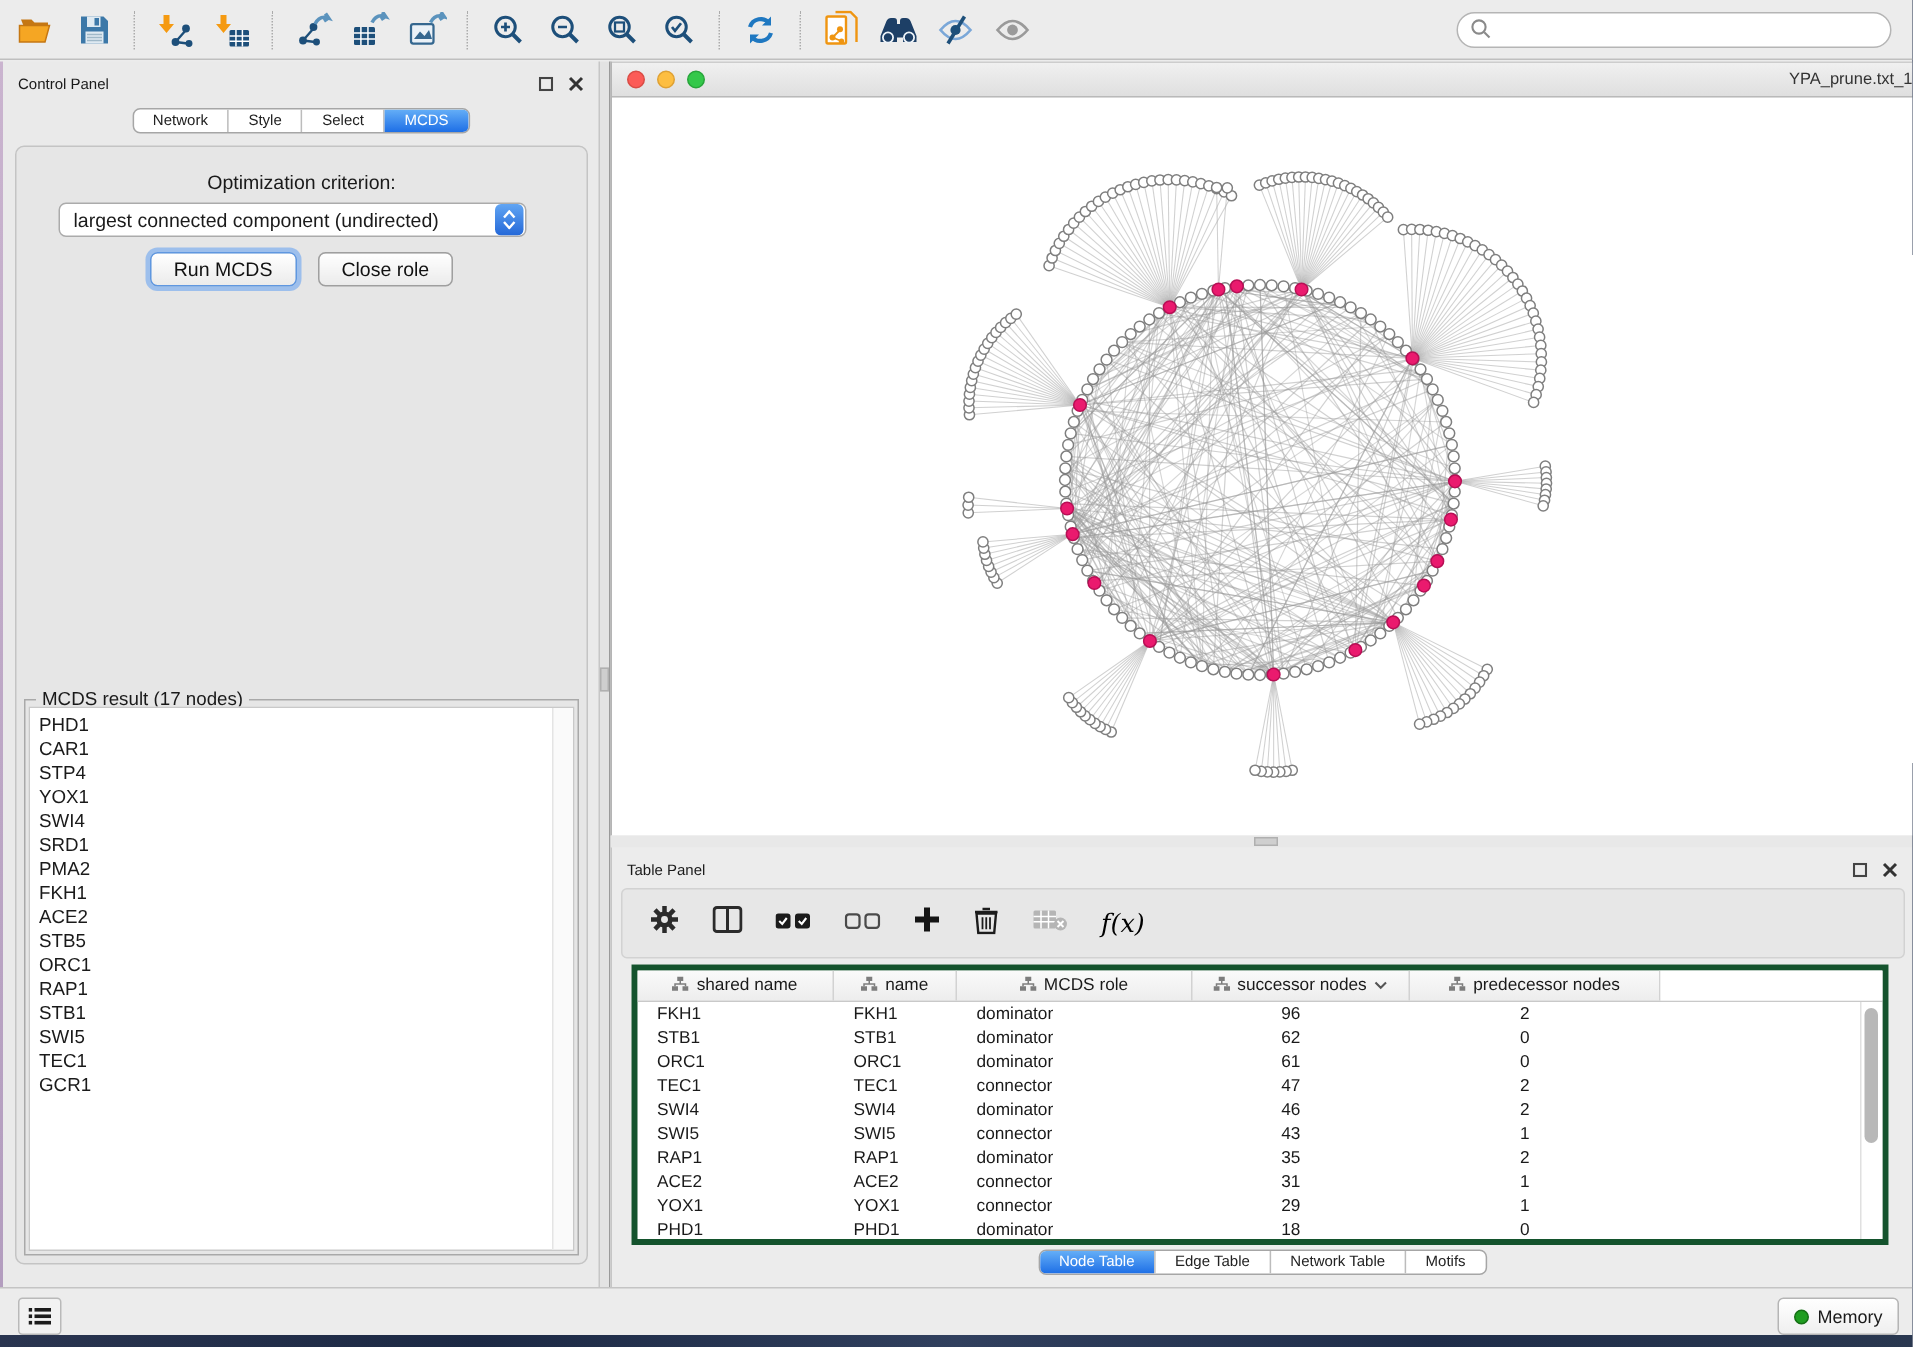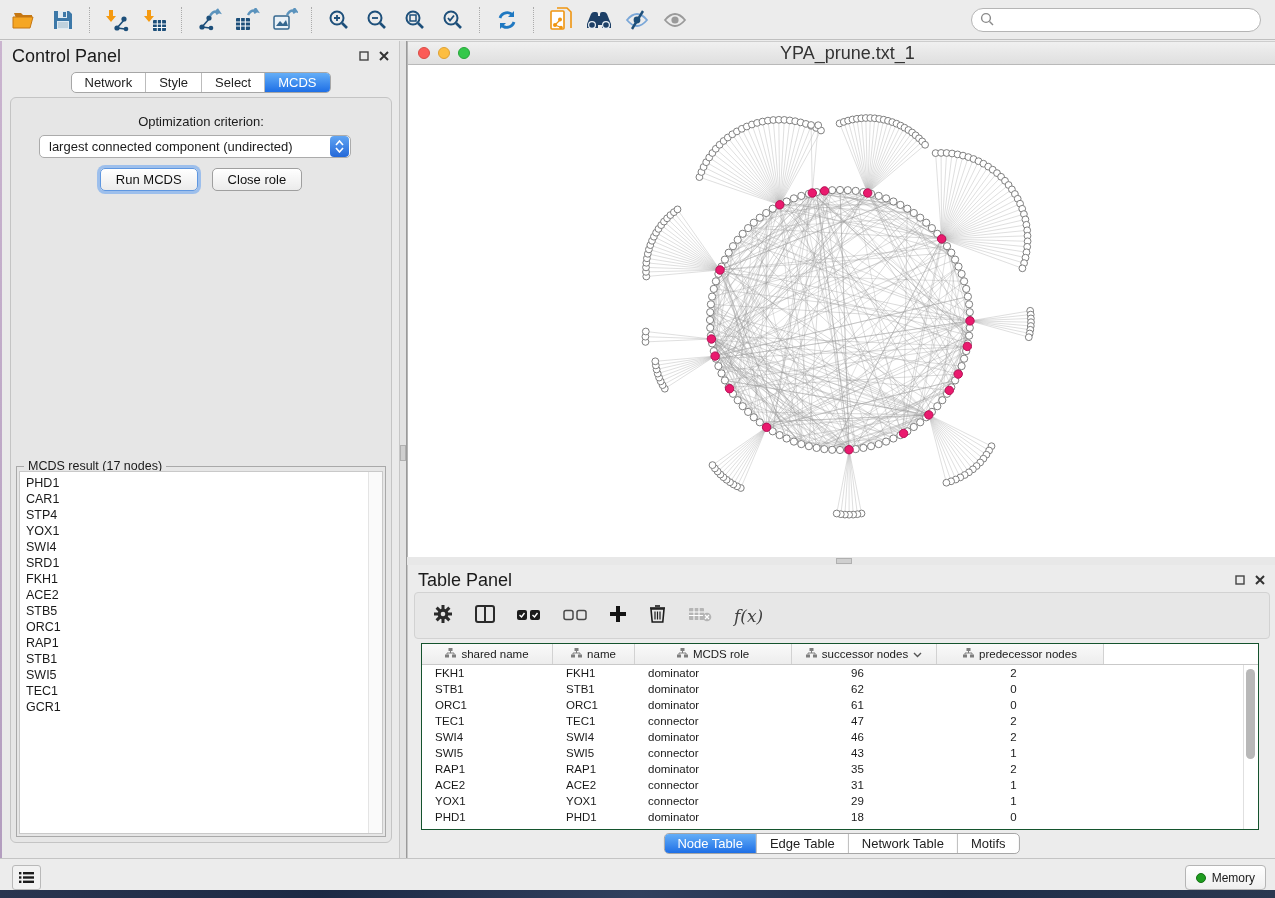--- a/index.html
+++ b/index.html
@@ -12,25 +12,25 @@
   .tbsep{width:1px;height:26px;border-left:1px dotted #ababab;margin:0 7px;}
   #search-wrap{margin-left:auto;margin-right:8px;display:flex;align-items:center;
                width:290px;height:24px;border:1px solid #b5b5b5;border-radius:12px;background:#fff;padding:0 8px;box-sizing:border-box;}
   #search-wrap input{border:none;outline:none;flex:1;font-size:12px;font-family:"Liberation Sans",sans-serif;background:transparent;}
   
   #left-strip{position:absolute;left:0;top:41px;width:2px;height:849px;background:linear-gradient(180deg,#cab4cf,#b29cbe);}
   #desktop-strip{position:absolute;left:0;top:890px;width:1275px;height:8px;
       background:linear-gradient(90deg,#2a3550,#1c2944 25%,#31405e 50%,#1f2d49 75%,#2a3850);}
   
   #control-panel{position:absolute;left:2px;top:41px;width:398px;height:817px;background:#eaeaea;border-right:1px solid #c6c6c6;box-sizing:border-box;}
-  .panel-head{display:flex;align-items:center;height:22px;padding:4px 8px 0 10px;font-size:18px;text-align:right;}
+  .panel-head{display:flex;align-items:center;height:22px;padding:4px 8px 0 10px;font-size:10px;text-align:right;}
   .panel-head .spacer{flex:1;}
   .mini-ic{width:14px;height:14px;display:flex;align-items:center;justify-content:center;margin-left:6px;}
   #cp-tabs{position:absolute;left:50%;transform:translateX(-50%);top:31px;display:flex;}
-  .segbar{display:flex;border:1px solid #a6a6a6;border-radius:5px;background:#fff;overflow:hidden;font-size:13px;}
+  .segbar{display:flex;border:1px solid #a6a6a6;border-radius:5px;background:#fff;overflow:hidden;font-size:10px;}
   .seg{padding:2px 13px;border-right:1px solid #bcbcbc;color:#222;white-space:nowrap;display:flex;align-items:center;}
   .seg:last-child{border-right:none;}
   .seg.active{background:linear-gradient(#64aef7,#1e6fe6);color:#fff;}
   #cp-inner{position:absolute;left:8px;top:56px;width:382px;height:746px;background:#e6e6e6;
             border:1px solid #c4c4c4;border-radius:6px;box-sizing:border-box;}
   #opt-label{text-align:center;margin-top:16px;font-size:13px;}
   #criterion{position:absolute;left:28px;top:37px;width:312px;height:23px;background:#fff;border:1px solid #ababab;
              border-radius:5px;display:flex;align-items:center;box-sizing:border-box;overflow:hidden;}
   #criterion .val{flex:1;font-size:13px;padding-left:9px;white-space:nowrap;}
   #criterion .stepper{width:19px;height:100%;background:linear-gradient(#61a5f3,#2468d8);border-radius:4px;margin-right:1px;
@@ -51,28 +51,28 @@
   #h-grip{position:absolute;left:429px;top:1px;width:16px;height:6px;background:#cfcfcf;border:1px solid #b0b0b0;box-sizing:border-box;}
   
   #net-window{position:absolute;left:407px;top:41px;width:868px;height:516px;box-sizing:border-box;border-left:1px solid #b5b5b5;}
   #net-titlebar{height:24px;background:linear-gradient(#f0f0f0,#dfdfdf);border-top:1px solid #cdcdcd;border-bottom:1px solid #b9b9b9;
                 display:flex;align-items:center;position:relative;box-sizing:border-box;}
   .traffic{display:flex;gap:8px;margin-left:10px;}
   .light{width:12px;height:12px;border-radius:50%;box-sizing:border-box;}
   .light.red{background:#fc5b57;border:1px solid #d94c45;}
   .light.yellow{background:#fdbe41;border:1px solid #dfa133;}
   .light.green{background:#34c84a;border:1px solid #27a53a;}
-  #net-title{position:absolute;left:12px;right:0;text-align:center;font-size:18px;color:#333;}
+  #net-title{position:absolute;left:12px;right:0;text-align:right;font-size:11px;color:#333;}
   #net-canvas{width:868px;height:492px;background:#fff;}
   
   #table-panel{position:absolute;left:407px;top:565px;width:868px;height:293px;background:#ececec;border-left:1px solid #c6c6c6;box-sizing:border-box;}
   #tp-toolbar{position:absolute;left:6px;top:27px;width:856px;height:47px;background:#e7e7e7;border:1px solid #d2d2d2;border-radius:4px;
               display:flex;align-items:center;padding-left:18px;gap:22px;box-sizing:border-box;}
-  .fx{font-family:"DejaVu Serif",serif;font-style:italic;font-size:17px;color:#404040;}
-  #node-table{position:absolute;left:13px;top:78px;width:838px;height:187px;background:#fff;border:1px solid #14532d;box-sizing:border-box;overflow:hidden;}
+  .fx{font-family:"DejaVu Serif",serif;font-style:italic;font-size:17px;color:#000000;}
+  #node-table{position:absolute;left:13px;top:78px;width:838px;height:187px;background:#fff;border:4px solid #14532d;box-sizing:border-box;overflow:hidden;}
   #nt-header{display:flex;height:21px;background:linear-gradient(#fafafa,#ededed);border-bottom:1px solid #c9c9c9;font-size:11.5px;box-sizing:border-box;}
   .hcell{display:flex;align-items:center;justify-content:center;gap:5px;border-right:1px solid #d2d2d2;box-sizing:border-box;overflow:hidden;}
   .hcell.filler{border-right:none;background:#fff;flex:1;}
   .trow{display:flex;height:16px;font-size:11.5px;align-items:center;}
   .tcell{box-sizing:border-box;padding-left:13px;overflow:hidden;white-space:nowrap;}
   .tcell.num{text-align:center;padding-right:14px;padding-left:0;}
   #nt-scroll{position:absolute;right:0;top:21px;width:14px;bottom:0;background:#fff;border-left:1px solid #e0e0e0;}
   #nt-thumb{position:absolute;left:2px;top:4px;width:9px;height:90px;background:#b8b8b8;border-radius:5px;}
   #bottom-tabs{position:absolute;left:50%;transform:translateX(-50%);top:268px;}
   
@@ -281,20 +281,21 @@
       <div id="mcds-group">
         <span class="legend">MCDS result (17 nodes)</span>
         <div id="mcds-list">
             <div class="track"></div>
             <div>PHD1</div>
             <div>CAR1</div>
             <div>STP4</div>
             <div>YOX1</div>
             <div>SWI4</div>
             <div>SRD1</div>
+            <div>PMA2</div>
             <div>FKH1</div>
             <div>ACE2</div>
             <div>STB5</div>
             <div>ORC1</div>
             <div>RAP1</div>
             <div>STB1</div>
             <div>SWI5</div>
             <div>TEC1</div>
             <div>GCR1</div>
           </div>

